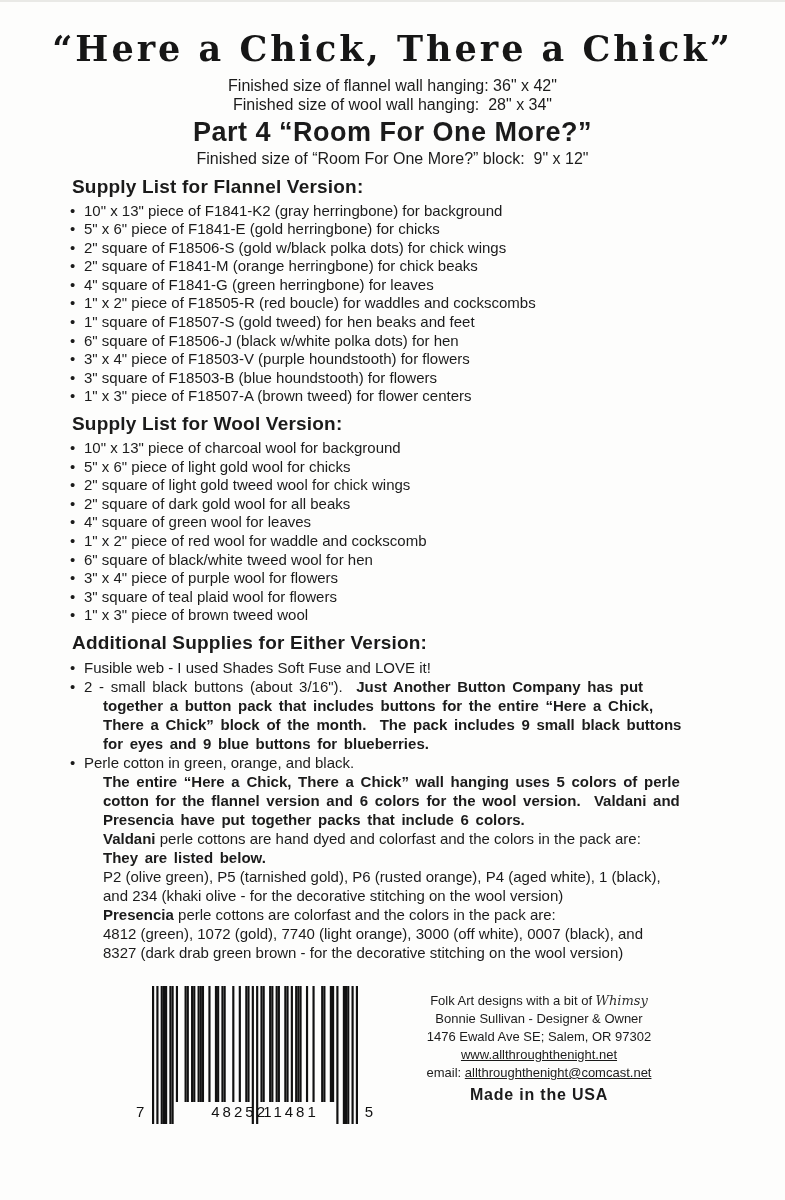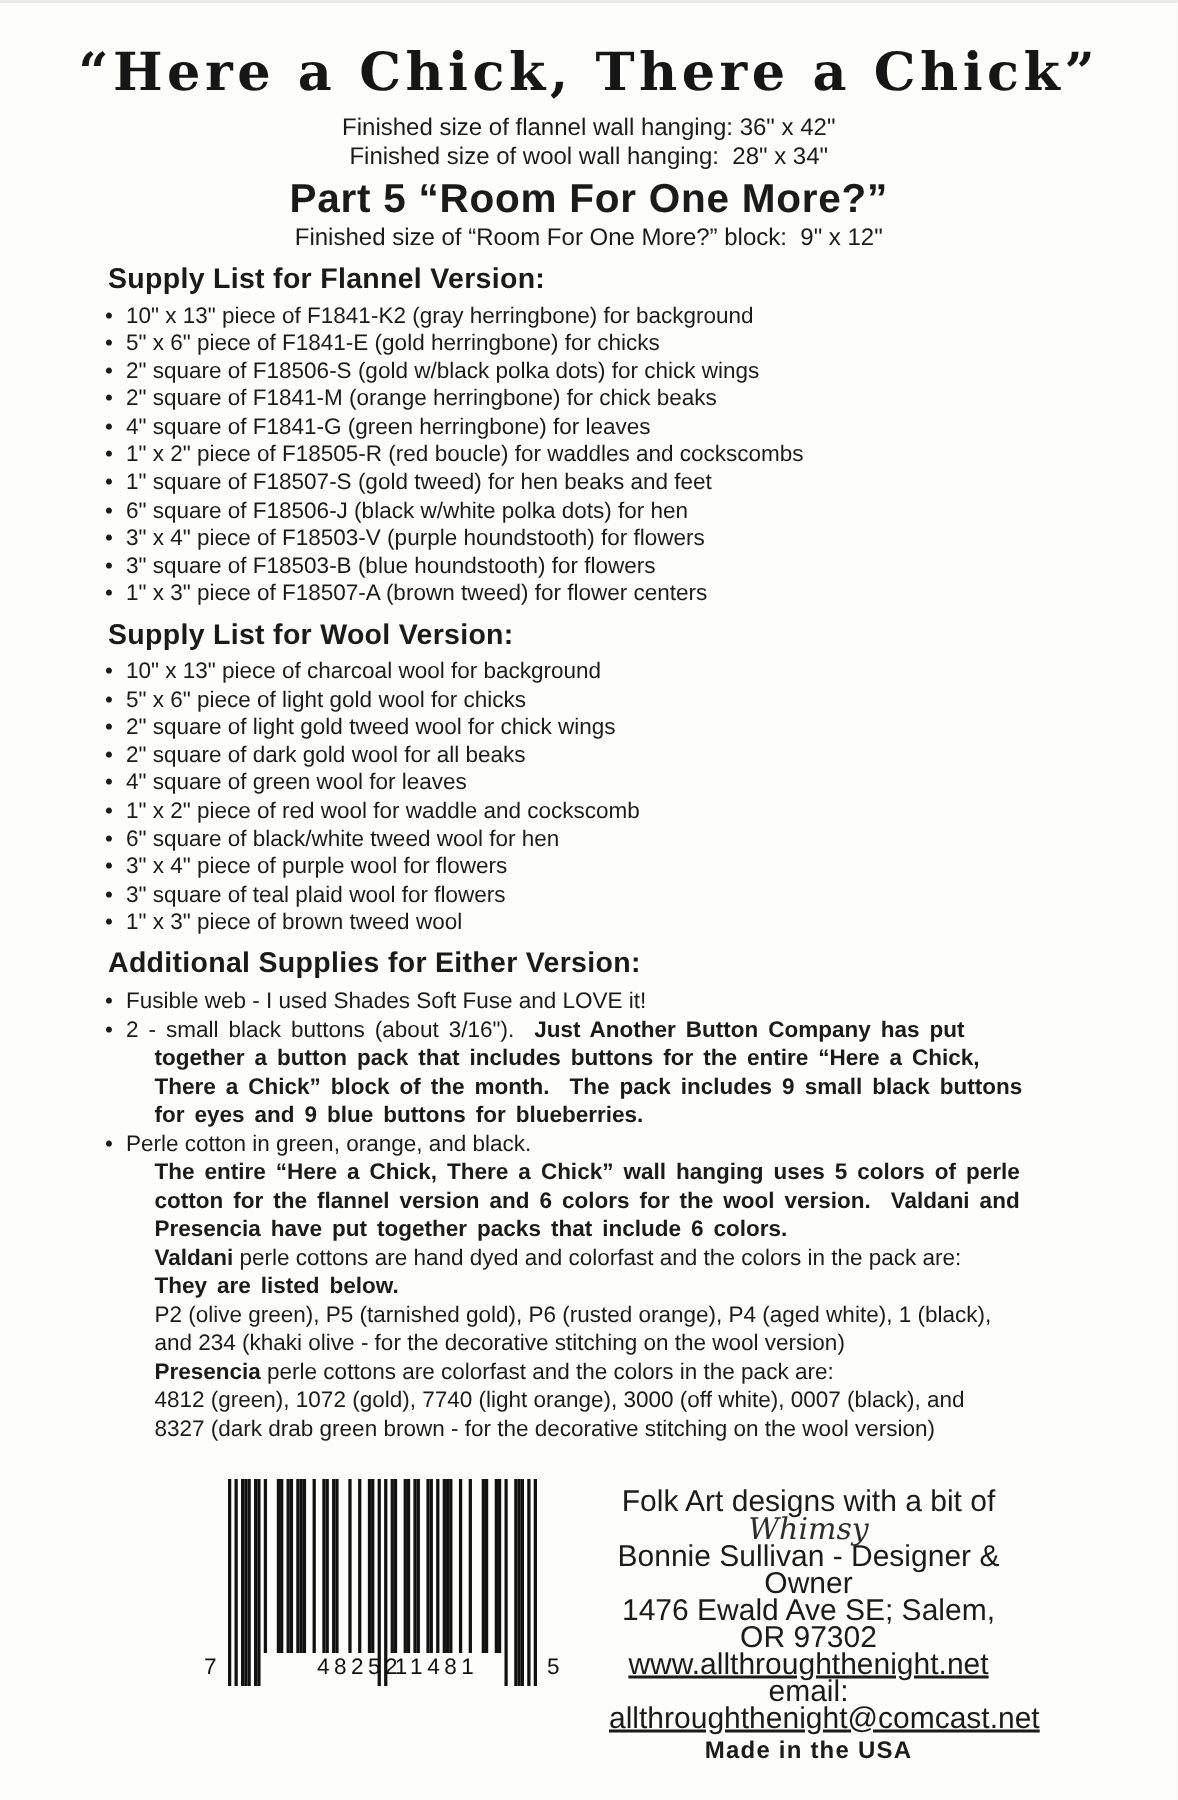--- a/index.html
+++ b/index.html
@@ -29,35 +29,35 @@
   
   .barcode-wrap { position:absolute; left:152px; top:984px; width:206px; height:154px; }
   .barcode-wrap svg { display:block; }
   .bc-num { position:absolute; top:117px; font-size:15px; letter-spacing:3px; color:#111; background:transparent; }
   .bc-lead  { left:-16px; letter-spacing:0; }
   .bc-left  { left:37px;  width:79px; text-align:right; }
   .bc-right { left:107px; width:64px; text-align:center; }
   .bc-trail { right:-15px; letter-spacing:0; }
   .company { position:absolute; left:406px; top:990px; width:266px; text-align:center; }
   .co-name { font-size:21px; font-weight:bold; letter-spacing:0.3px; margin-bottom:4px; }
-  .co-line { font-size:20px; line-height:18px; }
+  .co-line { font-size:13px; line-height:18px; }
   .co-script { font-family:"DejaVu Serif", serif; font-style:italic; color:#2e2e2e; }
   .co-link { color:#1b1b1b; text-decoration:underline; }
   .made-in { font-size:16px; letter-spacing:0.8px; margin-top:4px; font-weight:600; }
 </style>
 </head>
 <body>
 
 <div class="page">
 
   <header>
     <h1 class="title">“Here a Chick, There a Chick”</h1>
     <div class="sub">Finished size of flannel wall hanging: 36" x 42"</div>
     <div class="sub">Finished size of wool wall hanging:  28" x 34"</div>
-    <div class="part-title">Part 5 “Room For One More?”</div>
+    <div class="part-title">Part 4 “Room For One More?”</div>
     <div class="sub">Finished size of “Room For One More?” block:  9" x 12"</div>
   </header>
 
   <section>
     <div class="sec-head">Supply List for Flannel Version:</div>
     <div>
         <div class="item"><span class="bullet">•</span><span>10" x 13" piece of F1841-K2 (gray herringbone) for background</span></div>
         <div class="item"><span class="bullet">•</span><span>5" x 6" piece of F1841-E (gold herringbone) for chicks</span></div>
         <div class="item"><span class="bullet">•</span><span>2" square of F18506-S (gold w/black polka dots) for chick wings</span></div>
         <div class="item"><span class="bullet">•</span><span>2" square of F1841-M (orange herringbone) for chick beaks</span></div>

